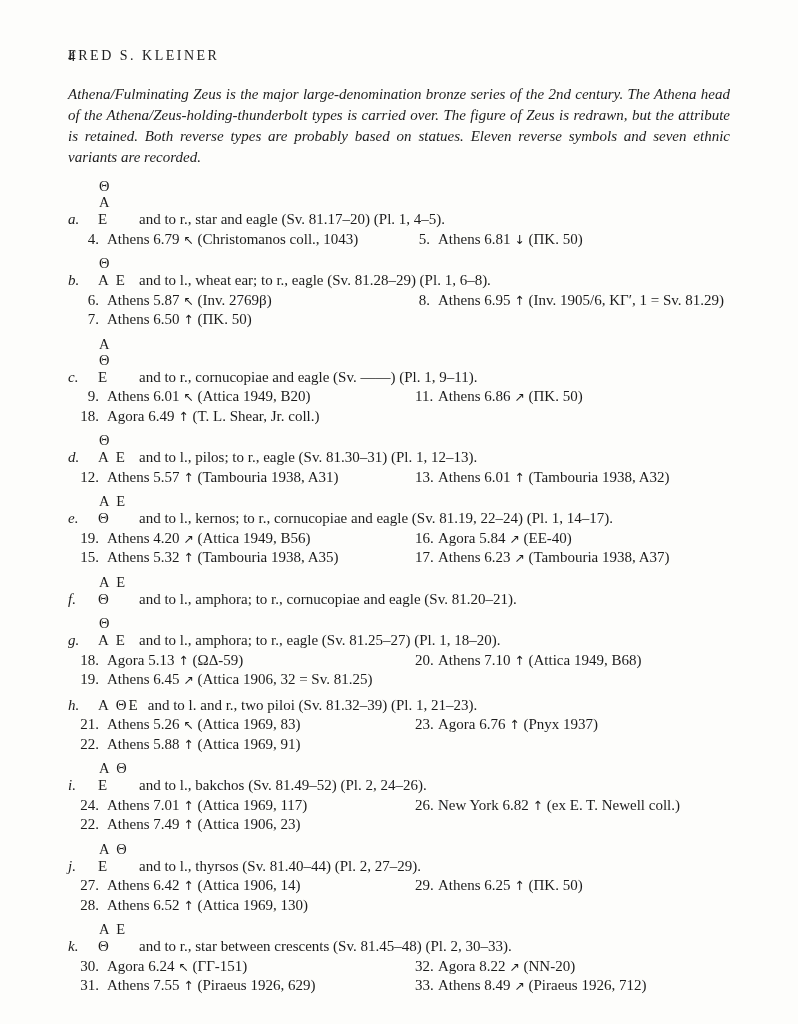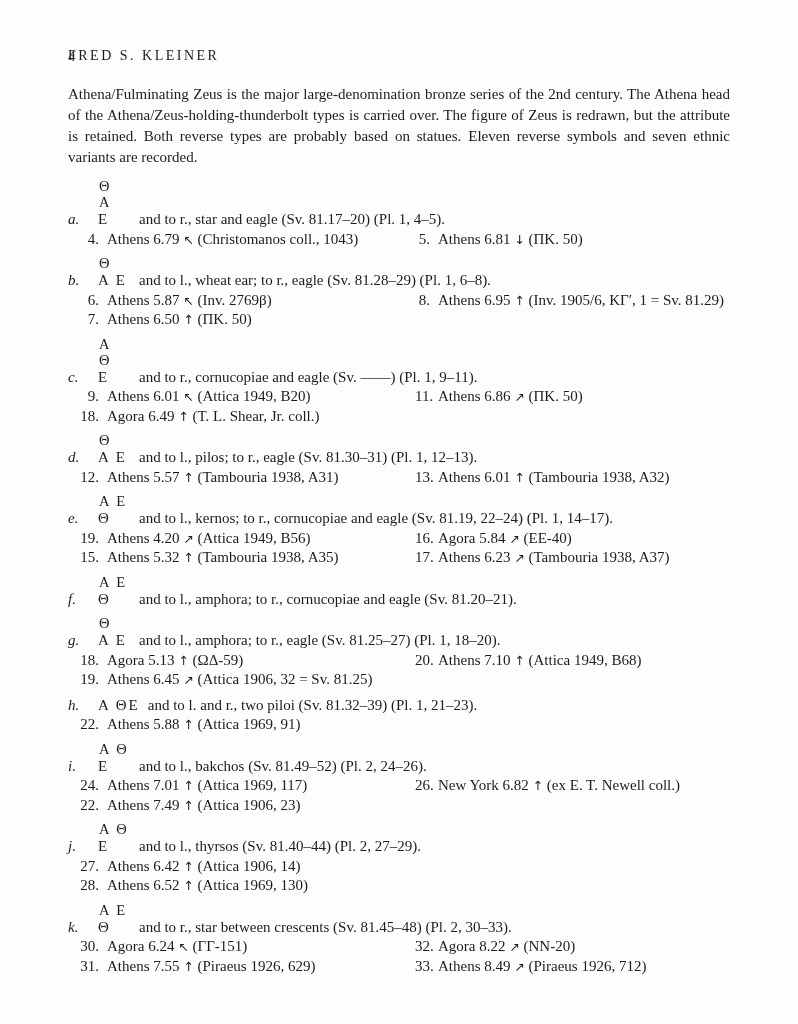--- a/index.html
+++ b/index.html
@@ -37,20 +37,21 @@
     display: block;
     text-align: left;
     letter-spacing: 2.5px;
     font-size: 14px;
   }
   .intro {
     font-size: 15px;
     line-height: 21px;
     text-align: justify;
     margin: 0 0 10px 0;
+    font-style: italic;
   }
   .entry {
     margin-top: 6px;
     font-size: 15px;
   }
   .above {
     margin-left: 31px;
     line-height: 16px;
     letter-spacing: 2px;
     font-size: 14.5px;
@@ -264,20 +265,30 @@
         </div>
       </div>
       <div class="entry">
         <div class="entry-line">
           <span class="elabel">h.</span>
           <span class="emono">A ΘE</span>
           <span class="edesc">and to l. and r., two piloi (Sv. 81.32–39) (Pl. 1, 21–23).</span>
         </div>
         <div class="coin-row">
           <div class="coin left">
+            <span class="cnum">21.</span>
+            <span class="ctext">Athens 5.26 <span class="arrow">↖</span> (Attica 1969, 83)</span>
+          </div>
+          <div class="coin right">
+            <span class="cnum">23.</span>
+            <span class="ctext">Agora 6.76 <span class="arrow">↑</span> (Pnyx 1937)</span>
+          </div>
+        </div>
+        <div class="coin-row">
+          <div class="coin left">
             <span class="cnum">22.</span>
             <span class="ctext">Athens 5.88 <span class="arrow">↑</span> (Attica 1969, 91)</span>
           </div>
           <div class="coin right"></div>
         </div>
       </div>
       <div class="entry">
         <div class="above">A Θ</div>
         <div class="entry-line">
           <span class="elabel">i.</span>
@@ -306,20 +317,24 @@
         <div class="above">A Θ</div>
         <div class="entry-line">
           <span class="elabel">j.</span>
           <span class="emono">E</span>
           <span class="edesc">and to l., thyrsos (Sv. 81.40–44) (Pl. 2, 27–29).</span>
         </div>
         <div class="coin-row">
           <div class="coin left">
             <span class="cnum">27.</span>
             <span class="ctext">Athens 6.42 <span class="arrow">↑</span> (Attica 1906, 14)</span>
+          </div>
+          <div class="coin right">
+            <span class="cnum">29.</span>
+            <span class="ctext">Athens 6.25 <span class="arrow">↑</span> (ΠΚ. 50)</span>
           </div>
         </div>
         <div class="coin-row">
           <div class="coin left">
             <span class="cnum">28.</span>
             <span class="ctext">Athens 6.52 <span class="arrow">↑</span> (Attica 1969, 130)</span>
           </div>
           <div class="coin right"></div>
         </div>
       </div>

